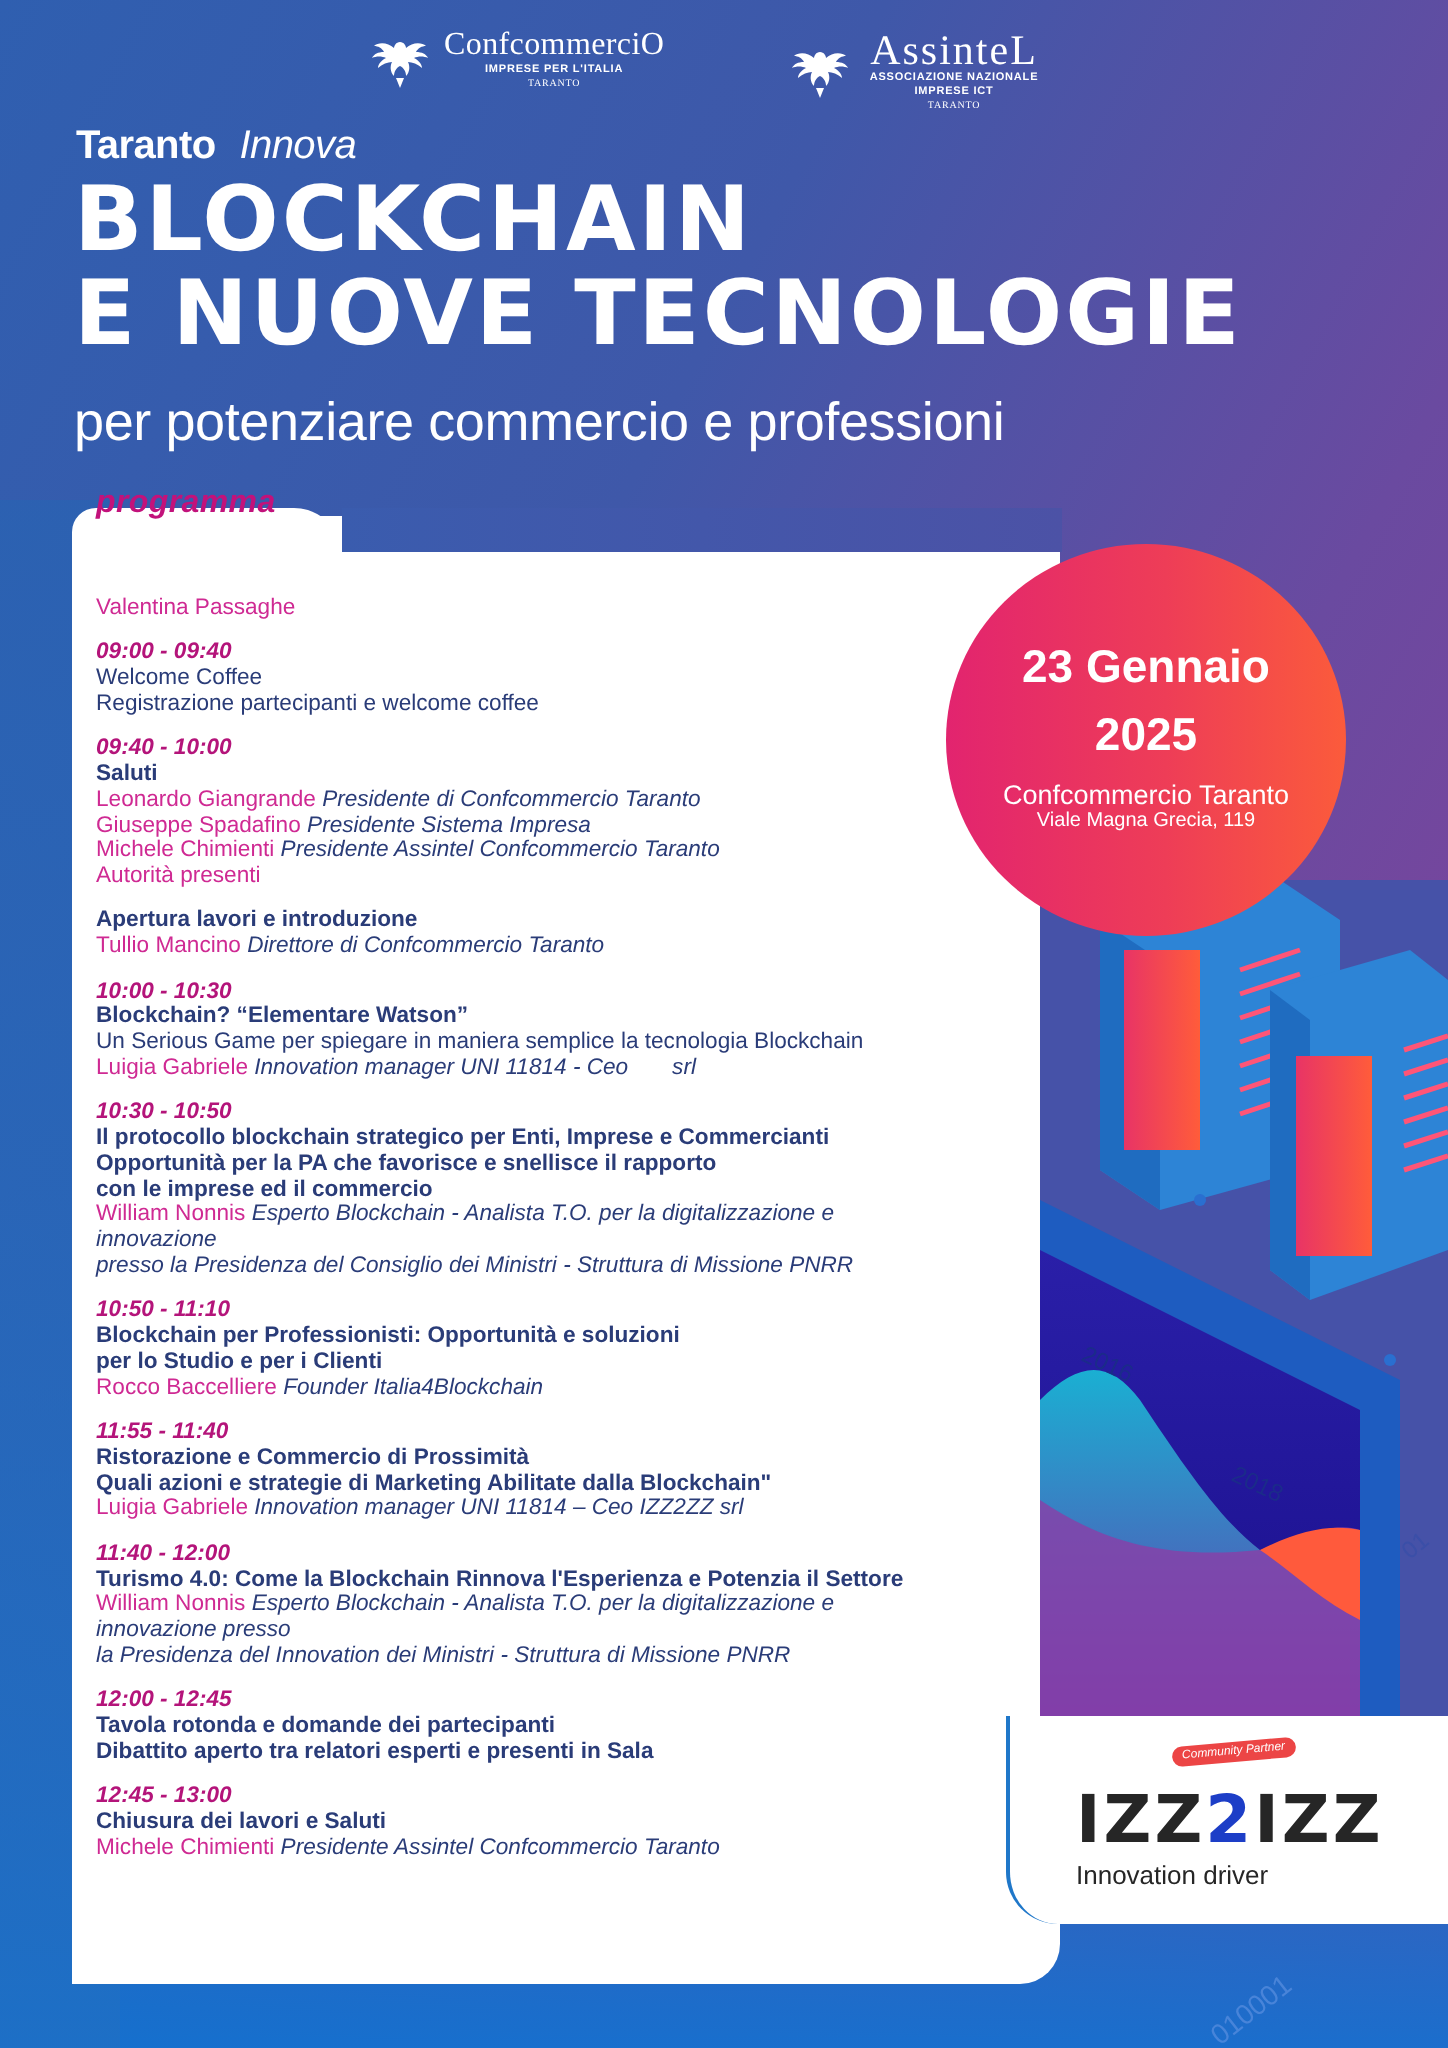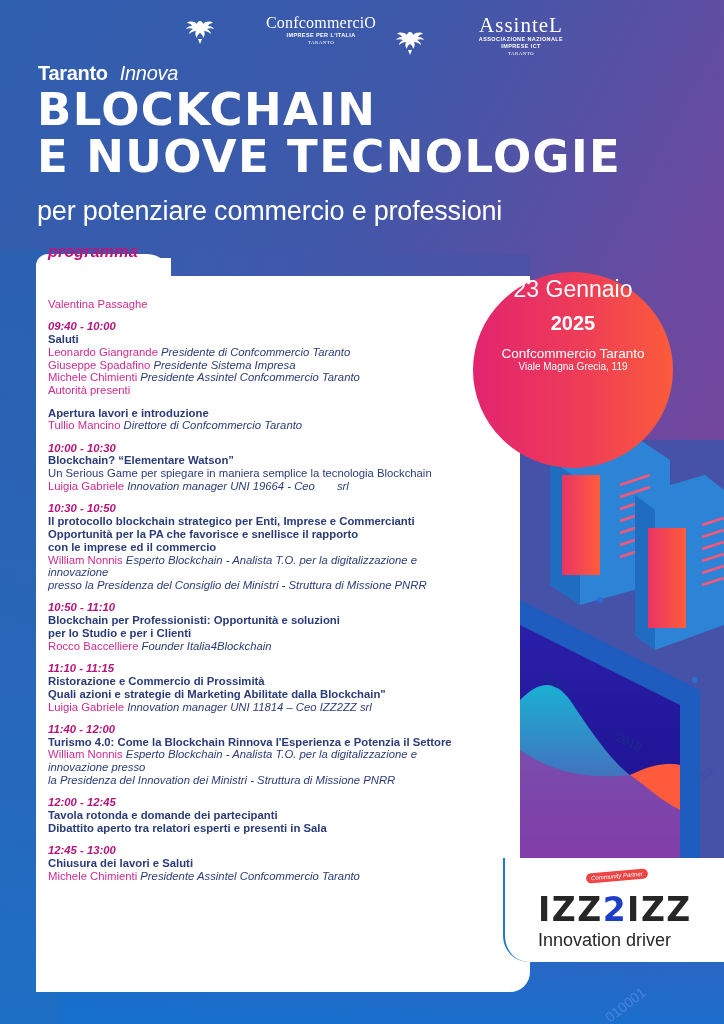--- a/index.html
+++ b/index.html
@@ -15,21 +15,21 @@
     background: linear-gradient(180deg, rgba(30,110,200,0) 0%, rgba(20,110,200,0.55) 60%, rgba(15,115,210,0.9) 100%);
   }
   .left-wash {
     position: absolute; left: 0; top: 250px; width: 60px; bottom: 0;
     background: linear-gradient(180deg, #2a62b2 0%, #1f6fc4 100%);
     opacity: .8;
   }
 
   
   .logos { position: absolute; top: 14px; left: 185px; width: 360px; height: 48px; }
-  .logo { position: absolute; top: 0; display: flex; align-items: flex-end; gap: 44px; }
+  .logo { position: absolute; top: 0; display: flex; align-items: center; }
   .logo-1 { left: 0; }
   .logo-2 { left: 210px; }
   .eagle { width: 30px; height: 30px; margin-right: 7px; margin-top: 2px; }
   .logo-text { color: #fff; text-align: center; }
   .logo-1 .brand { font-family: "Liberation Serif", serif; font-size: 16px; letter-spacing: .2px; line-height: 18px; }
   .logo-2 .brand { font-family: "Liberation Serif", serif; font-size: 21px; letter-spacing: 1px; line-height: 22px; }
   .logo-text .sub { font-size: 5.5px; font-weight: bold; letter-spacing: .4px; line-height: 7px; }
   .logo-text .city { font-size: 5px; letter-spacing: .4px; line-height: 8px; font-family: "Liberation Serif", serif; }
 
   
@@ -70,39 +70,39 @@
   .role { color: #2a3c78; font-style: italic; }
   .modera { color: #2a3c78; font-style: italic; }
 
   
   .date-circle {
     position: absolute; left: 473px; top: 272px; width: 200px; height: 196px; border-radius: 50%;
     background: linear-gradient(90deg, #e2246f 0%, #ee3d57 55%, #fb5b3b 100%);
     color: #fff; text-align: center;
   }
   .date-circle .d1 { margin-top: 13px; font-size: 23px; font-weight: bold; line-height: 32px; }
-  .date-circle .d2 { font-size: 23px; font-weight: normal; line-height: 34px; }
-  .date-circle .d3 { font-size: 20px; font-weight: bold; line-height: 34px; }
+  .date-circle .d2 { font-size: 23px; font-weight: bold; line-height: 34px; margin-top: 44px; }
+  .date-circle .d3 { font-size: 23px; font-weight: bold; line-height: 34px; }
   .date-circle .loc { margin-top: 6px; font-size: 13.5px; line-height: 15px; }
   .date-circle .addr { font-size: 10px; line-height: 12px; }
 
   
   .illus { position: absolute; left: 520px; top: 440px; width: 204px; height: 420px; overflow: hidden; }
 
   
   .partner {
     position: absolute; left: 503px; top: 858px; width: 230px; height: 104px;
     background: #fff; border-radius: 0 0 0 26px; border-left: 2px solid #1f77c9;
   }
   .cp-badge {
     position: absolute; left: 81px; top: 13px; background: #ec4545; color: #fff; font-style: italic; font-size: 6px; padding: 2px 5px; border-radius: 5px; transform: rotate(-5deg);
   }
   .izz-logo { position: absolute; left: 33px; top: 32px; font-size: 33px; font-weight: bold; letter-spacing: 1.5px; color: #262626; font-family: "DejaVu Sans", sans-serif; }
   .izz-logo .two { color: #1d3ec7; }
-  .izz-tag { position: absolute; left: 33px; top: 72px; font-size: 18px; color: #262626; }
+  .izz-tag { position: absolute; left: 33px; top: 72px; font-size: 13px; color: #262626; }
 </style>
 </head>
 <body>
 
 <div class="bottom-wash"></div>
 <div class="left-wash"></div>
 
 <div class="logos">
   <div class="logo logo-1">
     <svg class="eagle" viewBox="0 0 30 30">
@@ -139,60 +139,65 @@
 <div class="panel-top-gap"></div>
 <div class="panel-tab"></div>
 <div class="panel-top-row"></div>
 <div class="panel-tab-label">programma</div>
 
 <div class="program">
   <div class="block">
     <div class="spk">Valentina Passaghe</div>
   </div>
 
+  <div class="block">
+    <div class="time">09:00 - 09:40</div>
+    <div class="t-plain">Welcome Coffee</div>
+    <div class="t-plain">Registrazione partecipanti e welcome coffee</div>
+  </div>
 
   <div class="block">
     <div class="time">09:40 - 10:00</div>
     <div class="t-bold">Saluti</div>
     <div><span class="spk">Leonardo Giangrande</span> <span class="role">Presidente di Confcommercio Taranto</span></div>
     <div><span class="spk">Giuseppe Spadafino</span> <span class="role">Presidente Sistema Impresa</span></div>
     <div><span class="spk">Michele Chimienti</span> <span class="role">Presidente Assintel Confcommercio Taranto</span></div>
     <div><span class="spk">Autorità presenti</span></div>
   </div>
 
   <div class="block">
     <div class="t-bold">Apertura lavori e introduzione</div>
     <div><span class="spk">Tullio Mancino</span> <span class="role">Direttore di Confcommercio Taranto</span></div>
   </div>
 
   <div class="block">
     <div class="time">10:00 - 10:30</div>
     <div class="t-bold">Blockchain? “Elementare Watson”</div>
     <div class="t-plain">Un Serious Game per spiegare in maniera semplice la tecnologia Blockchain</div>
-    <div><span class="spk">Luigia Gabriele</span> <span class="role" style="white-space:pre">Innovation manager UNI 19664 - Ceo       srl</span></div>
+    <div><span class="spk">Luigia Gabriele</span> <span class="role" style="white-space:pre">Innovation manager UNI 11814 - Ceo       srl</span></div>
   </div>
 
   <div class="block">
     <div class="time">10:30 - 10:50</div>
     <div class="t-bold">Il protocollo blockchain strategico per Enti, Imprese e Commercianti</div>
     <div class="t-bold">Opportunità per la PA che favorisce e snellisce il rapporto</div>
     <div class="t-bold">con le imprese ed il commercio</div>
     <div style="width:395px"><span class="spk">William Nonnis</span> <span class="role">Esperto Blockchain - Analista T.O. per la digitalizzazione e innovazione</span></div>
     <div class="role">presso la Presidenza del Consiglio dei Ministri - Struttura di Missione PNRR</div>
   </div>
 
   <div class="block">
     <div class="time">10:50 - 11:10</div>
     <div class="t-bold">Blockchain per Professionisti: Opportunità e soluzioni</div>
     <div class="t-bold">per lo Studio e per i Clienti</div>
     <div><span class="spk">Rocco Baccelliere</span> <span class="role">Founder Italia4Blockchain</span></div>
   </div>
 
   <div class="block">
-    <div class="time">11:10 - 11:15</div>
+    <div class="time">11:55 - 11:40</div>
     <div class="t-bold">Ristorazione e Commercio di Prossimità</div>
     <div class="t-bold">Quali azioni e strategie di Marketing Abilitate dalla Blockchain"</div>
     <div><span class="spk">Luigia Gabriele</span> <span class="role">Innovation manager UNI 11814 – Ceo IZZ2ZZ srl</span></div>
   </div>
 
   <div class="block">
     <div class="time">11:40 - 12:00</div>
     <div class="t-bold">Turismo 4.0: Come la Blockchain Rinnova l'Esperienza e Potenzia il Settore</div>
     <div style="width:395px"><span class="spk">William Nonnis</span> <span class="role">Esperto Blockchain - Analista T.O. per la digitalizzazione e innovazione presso</span></div>
     <div class="role">la Presidenza del Innovation dei Ministri - Struttura di Missione PNRR</div>

